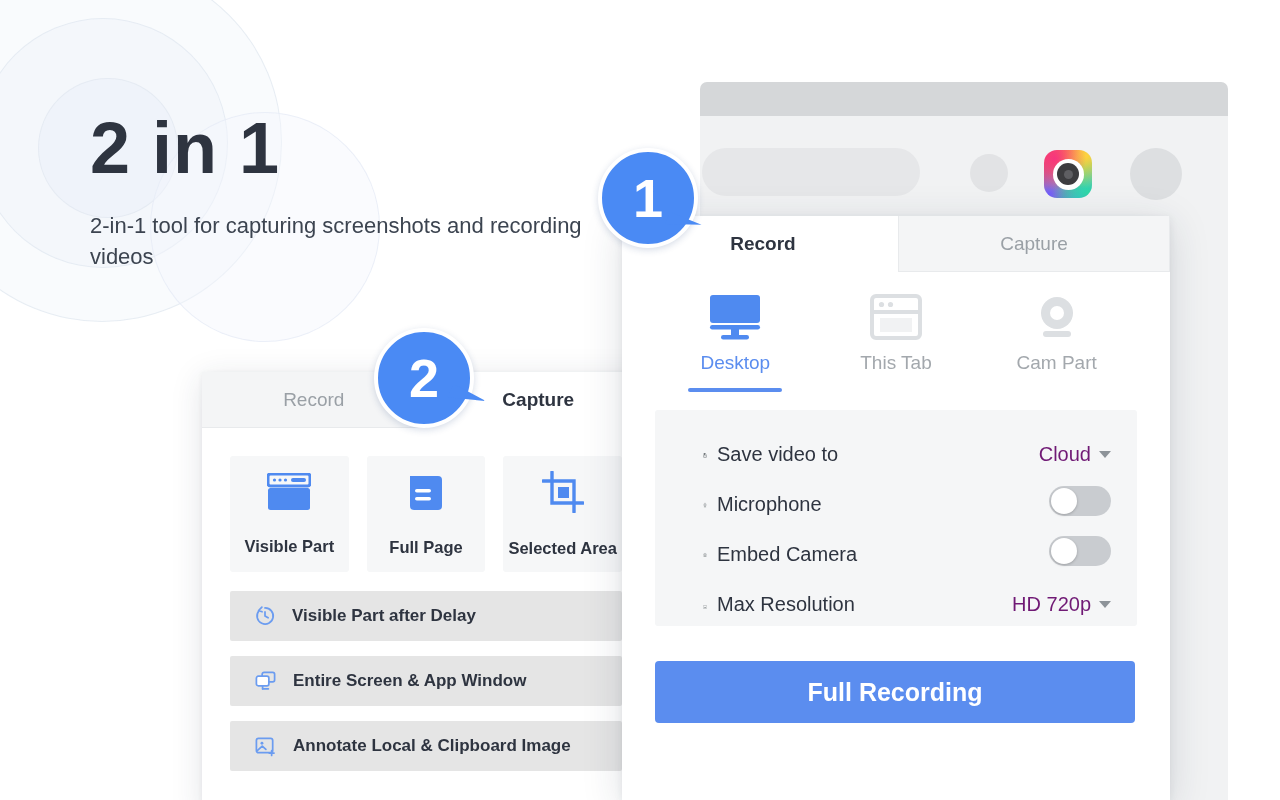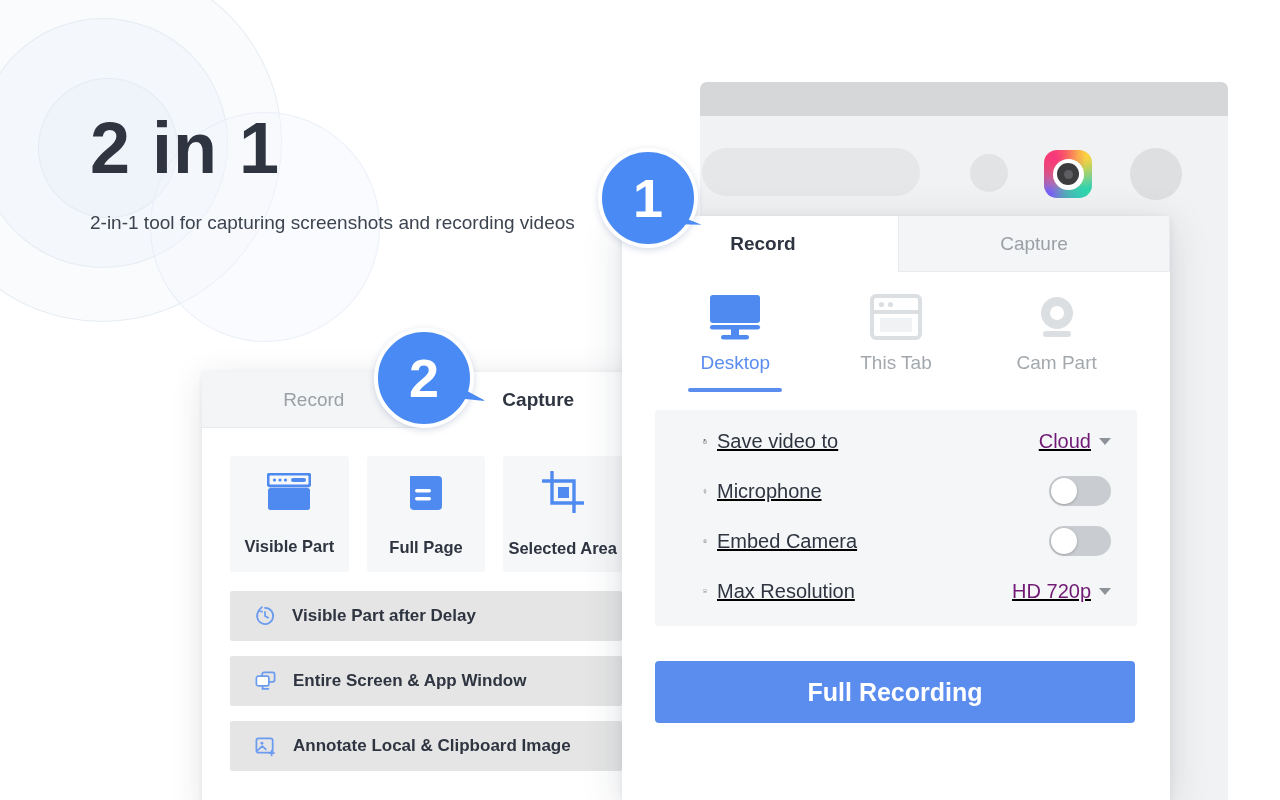--- a/index.html
+++ b/index.html
@@ -23,21 +23,21 @@
   .ring.r3 { width:140px; height:140px; left:38px;   top:78px;  background:rgba(236,241,249,.62); }
   .ring.r4 { width:230px; height:230px; left:150px;  top:112px; border-color:rgba(228,234,245,.7); background:rgba(243,246,252,.45); }
 
   
   #hero { position:absolute; left:90px; top:112px; z-index:4; }
   #hero-title {
     font-size:72px; font-weight:700; color:#2e3440;
     letter-spacing:1px; line-height:1; white-space:nowrap;
   }
   #hero-sub {
-    margin-top:26px; font-size:19px; line-height:1.42;
+    margin-top:26px; font-size:22px; line-height:1.42;
     color:#3c4450; font-weight:400; max-width:500px;
   }
 
   
   #capture-panel {
     position:absolute; left:202px; top:372px; width:448px; height:440px;
     background:#ffffff; z-index:5;
     box-shadow:0 6px 30px rgba(40,50,70,.13), 0 1px 5px rgba(40,50,70,.07);
     overflow:hidden;
   }
@@ -119,21 +119,21 @@
 
   .rec-body { padding:0 33px; }
   .modes { display:flex; margin-top:22px; }
   .mode { flex:1; display:flex; flex-direction:column; align-items:center; gap:12px; cursor:pointer;justify-content:center; }
   .mode-label { font-size:19px; color:#a3a8ad; }
   .mode.on .mode-label { color:#5b8def; }
   .mode-underline { width:94px; height:4px; border-radius:2px; background:transparent; margin-top:2px; }
   .mode.on .mode-underline { background:#5b8def; }
 
   .settings-card { margin-top:18px; background:#f5f6f7; border-radius:3px; padding:6px 26px 10px 26px; }
-  .srow { height:50px; display:flex; align-items:center;text-decoration:underline; }
+  .srow { height:50px; display:flex; align-items:flex-end; }
   .srow-icon { width:26px; display:flex; align-items:center; justify-content:flex-start;padding-left:22px; }
   .srow-label { font-size:20px; color:#2e3440; margin-left:10px; }
   .srow-right { margin-left:auto; display:flex; align-items:center; gap:8px; }
   .srow-value { font-size:20px; color:#701a75; }
   .caret { width:0; height:0; border-left:6px solid transparent; border-right:6px solid transparent; border-top:7px solid #8d9399; }
   .toggle { width:62px; height:30px; border-radius:15px; background:#c9ccd0; position:relative; cursor:pointer; }
   .toggle .knob { position:absolute; top:2px; left:2px; width:26px; height:26px; border-radius:50%; background:#fff;
     box-shadow:0 1px 3px rgba(0,0,0,.22); }
 
   #start-recording {

